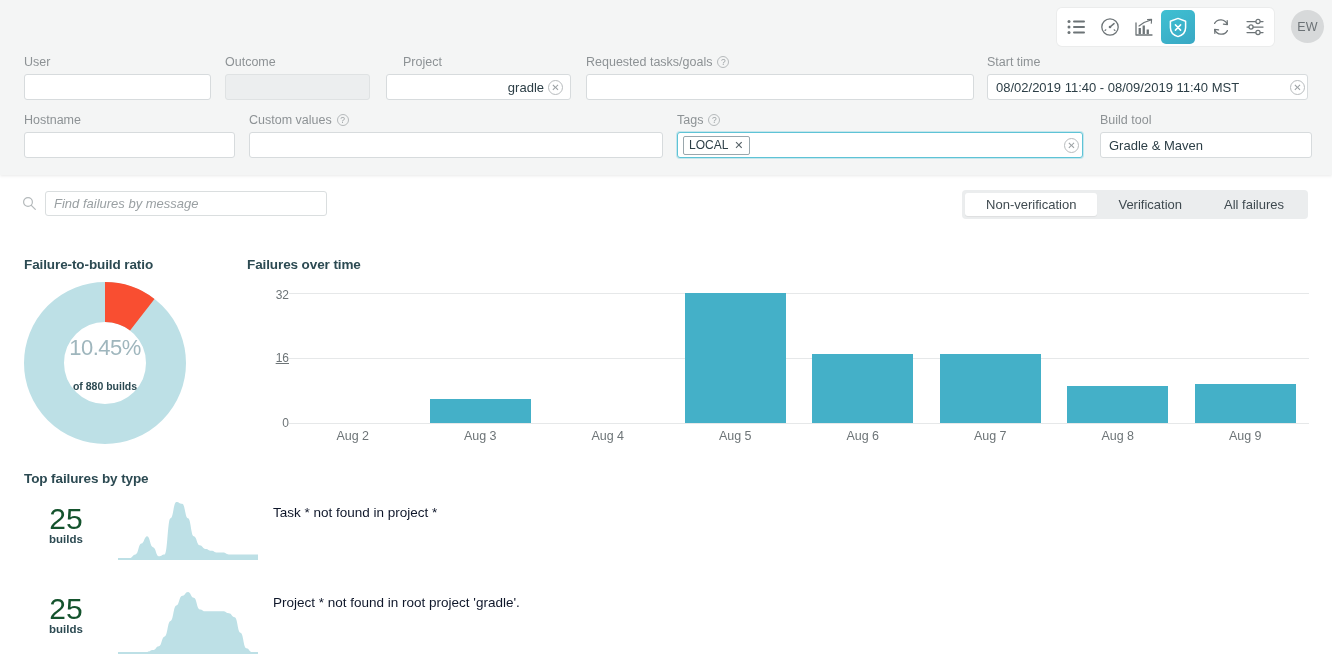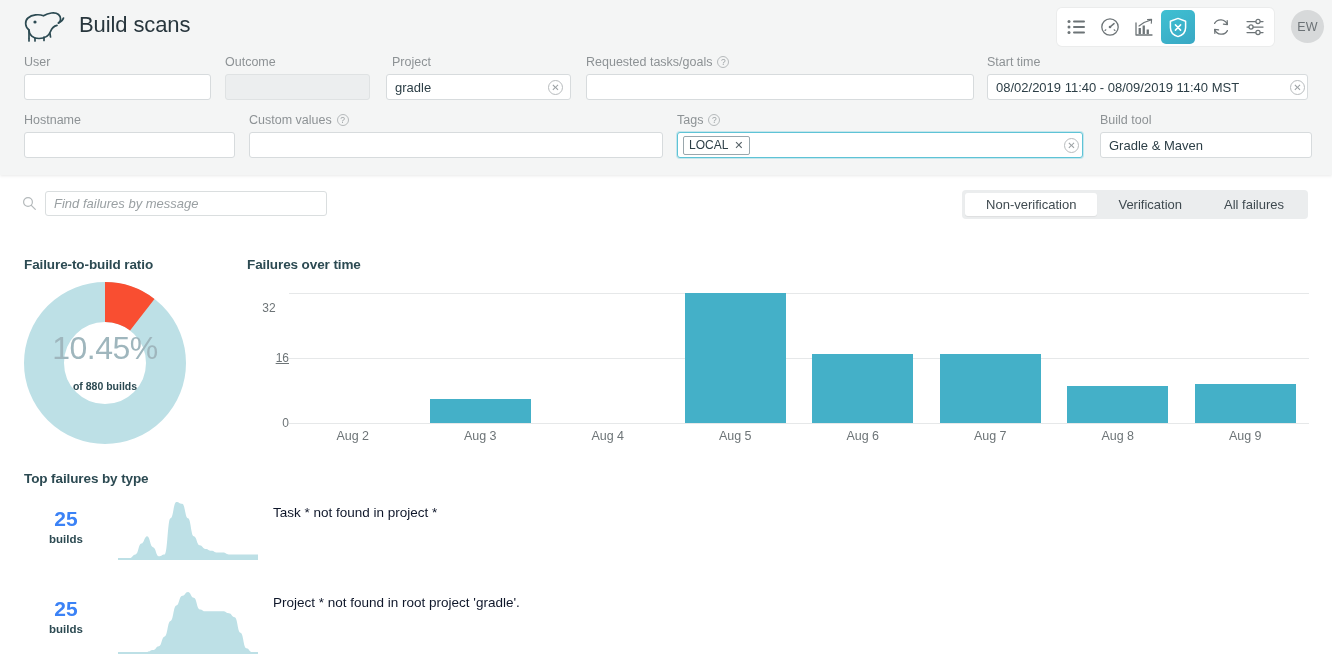--- a/index.html
+++ b/index.html
@@ -124,62 +124,52 @@
   
   .sec-h {
     position: absolute; font-size: 13.5px; font-weight: bold;
     color: #2c4a52; letter-spacing: -.1px;
   }
 
   
   .donut-wrap { position: absolute; left: 24px; top: 282px; width: 162px; height: 162px; }
   .donut-center { position: absolute; left: 0; top: 0; width: 162px; height: 162px;
     display: flex; flex-direction: column; align-items: center; justify-content: center; }
-  .donut-pct { font-size: 32px; color: #9fb6bd; font-weight: 300; line-height: 28px; letter-spacing: -.5px; }
+  .donut-pct { font-size: 22px; color: #9fb6bd; font-weight: 300; line-height: 28px; letter-spacing: -.5px; }
   .donut-sub { font-size: 10.5px; font-weight: bold; color: #2c4a52; margin-top: 18px; }
 
   .bars-wrap { position: absolute; left: 247px; top: 282px; width: 1062px; height: 162px; }
   .ytick {
     position: absolute; right: 1020px; font-size: 12px; color: #6d7477;
     text-align: right; width: 40px; line-height: 12px;
   }
   .gridline { position: absolute; left: 42px; right: 0; height: 1px; background: #e6e8e9; }
   .bar { position: absolute; background: #44b0c8; bottom: 0; }
   .xtick {
     position: absolute; top: 147px; font-size: 12.5px; color: #6d7477;
     text-align: center; line-height: 14px;
   }
 
   
   .fail-row { position: absolute; left: 0; width: 1332px; height: 92px; }
   .fail-count {
     position: absolute; left: 24px; width: 84px; text-align: center;
   }
-  .fail-num { font-size: 21px; color: #3b82f6; font-weight: 700; line-height: 26px; }
+  .fail-num { font-size: 30px; color: #14532d; font-weight: 400; line-height: 26px; }
   .fail-unit { font-size: 11.5px; font-weight: bold; color: #2c4a52; line-height: 14px; }
   .spark { position: absolute; left: 118px; }
   .fail-msg {
     position: absolute; left: 273px; font-size: 13.5px; color: #0f172a; line-height: 16px;
   }
 </style>
 </head>
 <body>
 
 <div class="header">
 
-  <div class="title-row">
-    <svg class="logo-elephant" viewBox="0 0 46 34">
-      <path d="M7 30 L7 22 C3 19 2.5 13 6 10 C10 6.5 17 6 21.5 7.8 C26 5 33 3.5 36.5 6.5 C39.5 9 39 13 36.5 15" fill="none" stroke="#2c4a52" stroke-width="1.7" stroke-linecap="round" stroke-linejoin="round"></path>
-      <path d="M7 22 C7 27 11 30.5 17 30.5 C23 30.5 27 27.5 28.5 23.5 C29.8 20 32.5 18 35 17.4" fill="none" stroke="#2c4a52" stroke-width="1.7" stroke-linecap="round" stroke-linejoin="round"></path>
-      <path d="M7 30.5 L7 33 M13 30 L13 33 M22 29 L22 32.5 M28 25.5 L28.5 29" fill="none" stroke="#2c4a52" stroke-width="1.7" stroke-linecap="round"></path>
-      <path d="M36.5 15 C39.5 13.5 41 12 41.5 10" fill="none" stroke="#2c4a52" stroke-width="1.7" stroke-linecap="round"></path>
-      <circle cx="13" cy="14" r="1.6" fill="#2c4a52"></circle>
-    </svg>
-    <div class="app-title">Build scans</div>
-  </div>
 
   <div class="toolbar">
     <div class="tb-btn" title="Build list">
       <svg width="19" height="16" viewBox="0 0 19 16">
         <g fill="#6d7477">
           <circle cx="2" cy="2.5" r="1.5"></circle>
             <rect x="6" y="1.5" width="12" height="2" rx="1"></rect>
           <circle cx="2" cy="8" r="1.5"></circle>
             <rect x="6" y="7" width="12" height="2" rx="1"></rect>
           <circle cx="2" cy="13.5" r="1.5"></circle>
@@ -239,24 +229,24 @@
   <div class="f-label" style="left:24px; top:55px;">
     <span>User</span>
   </div>
   <input class="f-input" style="left: 24px; top: 74px; width: 187px;" value="">
 
   <div class="f-label" style="left:225px; top:55px;">
     <span>Outcome</span>
   </div>
   <input class="f-input muted" style="left: 225px; top: 74px; width: 145px;" value="">
 
-  <div class="f-label" style="left:392px; top:55px;">
+  <div class="f-label" style="left:403px; top:55px;">
     <span>Project</span>
   </div>
-  <input class="f-input" style="left: 386px; top: 74px; width: 185px;" value="gradle">
+  <input class="f-input" style="left: 386px; top: 74px; width: 185px; text-align: right;" value="gradle">
   <div class="clear-btn" style="left:548px; top:80px;">✕</div>
 
   <div class="f-label" style="left:586px; top:55px;">
     <span>Requested tasks/goals</span>
     <span class="help-icon">?</span>
   </div>
   <input class="f-input" style="left: 586px; top: 74px; width: 388px;" value="">
 
   <div class="f-label" style="left:987px; top:55px;">
     <span>Start time</span>
@@ -324,21 +314,21 @@
 
 <div class="bars-wrap">
   <div id="grid-layer">
       <div class="gridline" style="top: 141px;"></div>
       <div class="gridline" style="top: 76px;"></div>
       <div class="gridline" style="top: 11px;"></div>
     </div>
   <div id="ytick-layer">
       <div class="ytick" style="top: 135px;">0</div>
       <div class="ytick" style="top: 70px; text-decoration: underline;">16</div>
-      <div class="ytick" style="top: 20px; text-align: center;">32</div>
+      <div class="ytick" style="top: 7px;">32</div>
     </div>
   <div id="bar-layer" style="position: absolute; left: 42px; top: 0px; right: 0px; height: 162px;">
       <div class="bar" style="left: 140.887px; width: 100.725px; height: 24.375px; bottom: 21px; background: rgb(68, 176, 200);"></div>
       <div class="bar" style="left: 395.887px; width: 100.725px; height: 130px; bottom: 21px; background: rgb(68, 176, 200);"></div>
       <div class="bar" style="left: 523.388px; width: 100.725px; height: 69.0625px; bottom: 21px; background: rgb(68, 176, 200);"></div>
       <div class="bar" style="left: 650.888px; width: 100.725px; height: 69.0625px; bottom: 21px; background: rgb(68, 176, 200);"></div>
       <div class="bar" style="left: 778.388px; width: 100.725px; height: 36.5625px; bottom: 21px; background: rgb(68, 176, 200);"></div>
       <div class="bar" style="left: 905.888px; width: 100.725px; height: 38.5938px; bottom: 21px; background: rgb(68, 176, 200);"></div>
     </div>
   <div id="xtick-layer">

